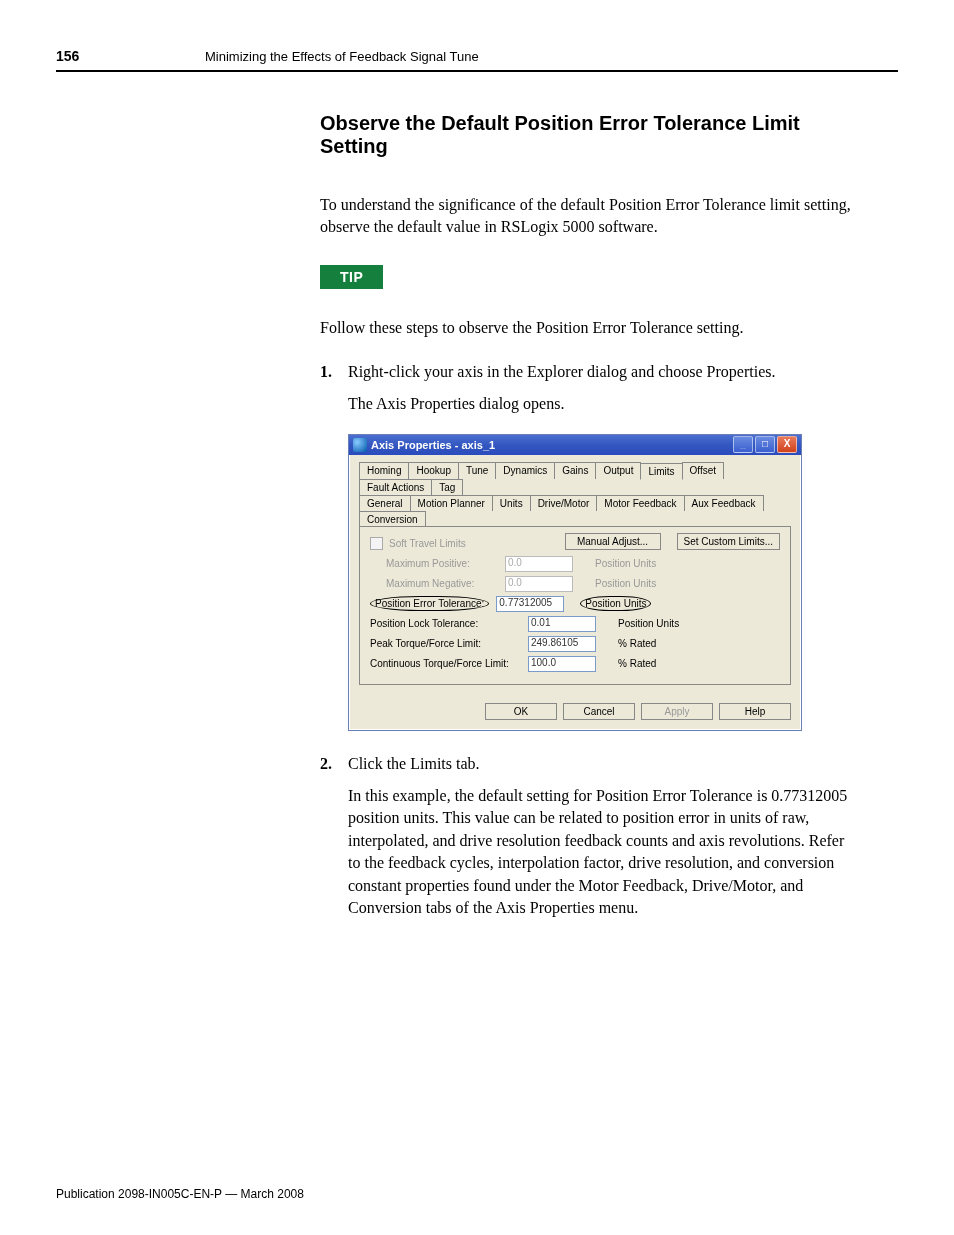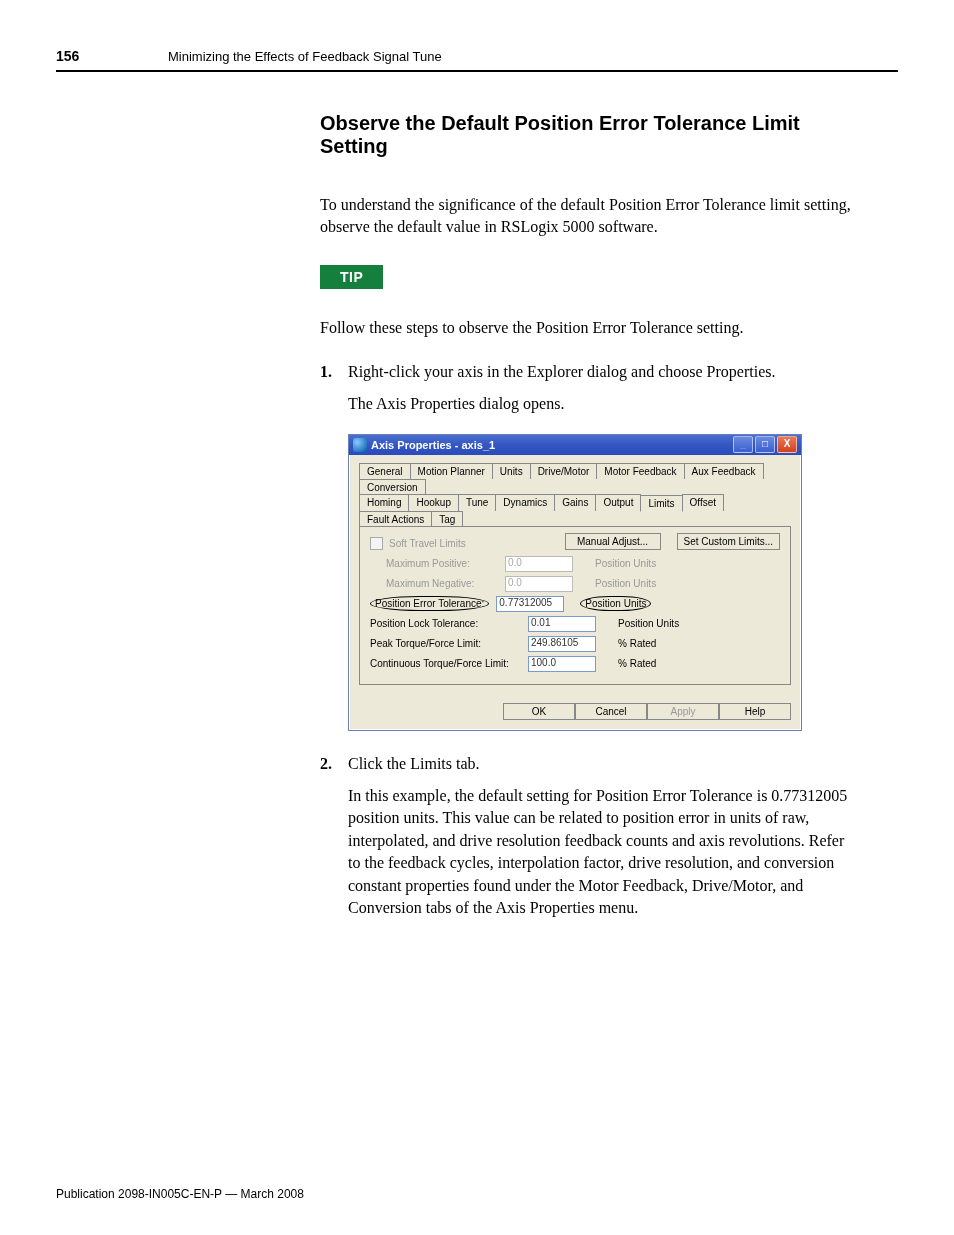--- a/index.html
+++ b/index.html
@@ -15,20 +15,21 @@
     box-sizing: border-box;
     min-height: 1235px;
     position: relative;
   }
   .header-row {
     display: flex;
     align-items: baseline;
     border-bottom: 2px solid #000;
     padding-bottom: 6px;
     margin-bottom: 40px;
+    gap: 37px;
   }
   .page-number {
     font-family: Arial, Helvetica, sans-serif;
     font-weight: bold;
     font-size: 14px;
     width: 112px;
   }
   .header-title {
     font-family: Arial, Helvetica, sans-serif;
     font-size: 13px;
@@ -220,20 +221,21 @@
     border: 1px solid #888;
     background: #ece9d8;
     font-size: 10px;
     padding: 2px 6px;
     min-width: 82px;
     text-align: center;
   }
   .dialog-footer {
     display: flex;
     justify-content: flex-end;
+    gap: 6px;
     padding: 8px 10px 10px 0;
   }
   .dialog-footer .dlg-btn { min-width: 58px; }
   .dlg-btn.dim { color:#999; }
 
   .highlight-oval {
     border: 1.5px solid #000;
     border-radius: 50% / 60%;
     position: relative;
     padding: 1px 4px;
@@ -279,41 +281,41 @@
         <div class="dialog">
           <div class="dialog-titlebar">
             <div class="app-icon"></div>
             <span>Axis Properties - axis_1</span>
             <div class="spacer"></div>
             <div class="win-btn min">_</div>
             <div class="win-btn max">□</div>
             <div class="win-btn close">X</div>
           </div>
           <div class="dialog-body">
-            <div class="tabs">
-              <div class="tab">General</div>
-              <div class="tab">Motion Planner</div>
-              <div class="tab">Units</div>
-              <div class="tab">Drive/Motor</div>
-              <div class="tab">Motor Feedback</div>
-              <div class="tab">Aux Feedback</div>
-              <div class="tab">Conversion</div>
-            </div>
             <div class="tabs tab-row2">
               <div class="tab">Homing</div>
               <div class="tab">Hookup</div>
               <div class="tab">Tune</div>
               <div class="tab">Dynamics</div>
               <div class="tab">Gains</div>
               <div class="tab">Output</div>
               <div class="tab active">Limits</div>
               <div class="tab">Offset</div>
               <div class="tab">Fault Actions</div>
               <div class="tab">Tag</div>
             </div>
+            <div class="tabs">
+              <div class="tab">General</div>
+              <div class="tab">Motion Planner</div>
+              <div class="tab">Units</div>
+              <div class="tab">Drive/Motor</div>
+              <div class="tab">Motor Feedback</div>
+              <div class="tab">Aux Feedback</div>
+              <div class="tab">Conversion</div>
+            </div>
             <div class="tab-content">
               <div class="right-buttons">
                 <div class="dlg-btn">Manual Adjust...</div>
                 <div class="dlg-btn">Set Custom Limits...</div>
               </div>
 
               <div class="chk-row">
                 <div class="chk"></div>
                 <span>Soft Travel Limits</span>
               </div>

